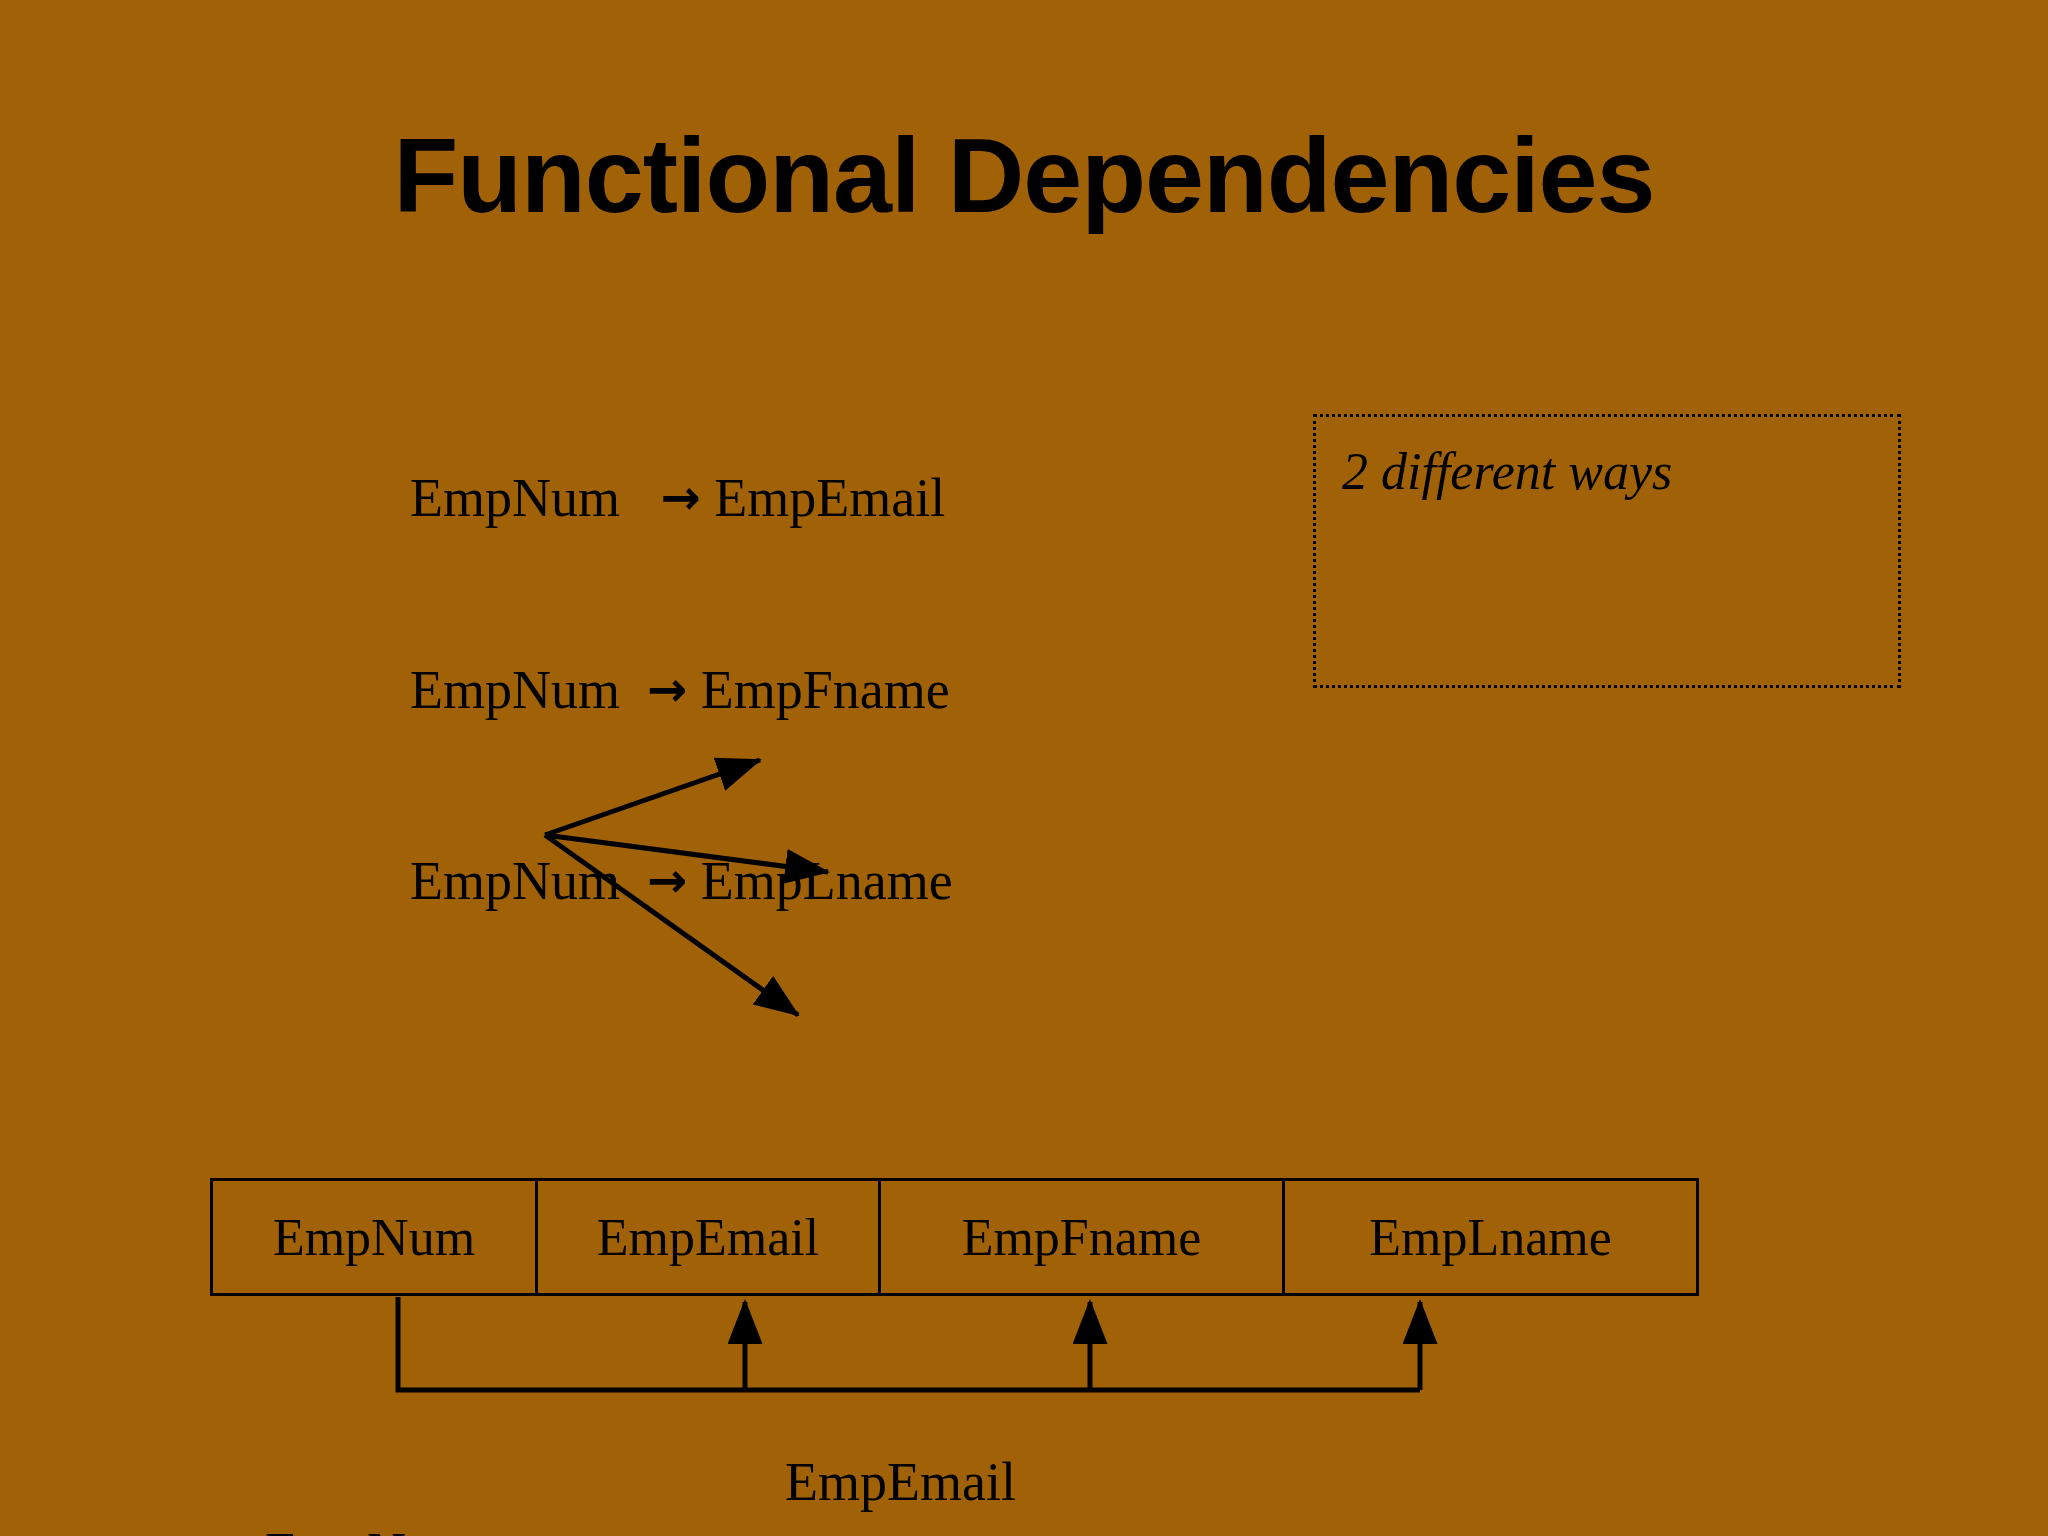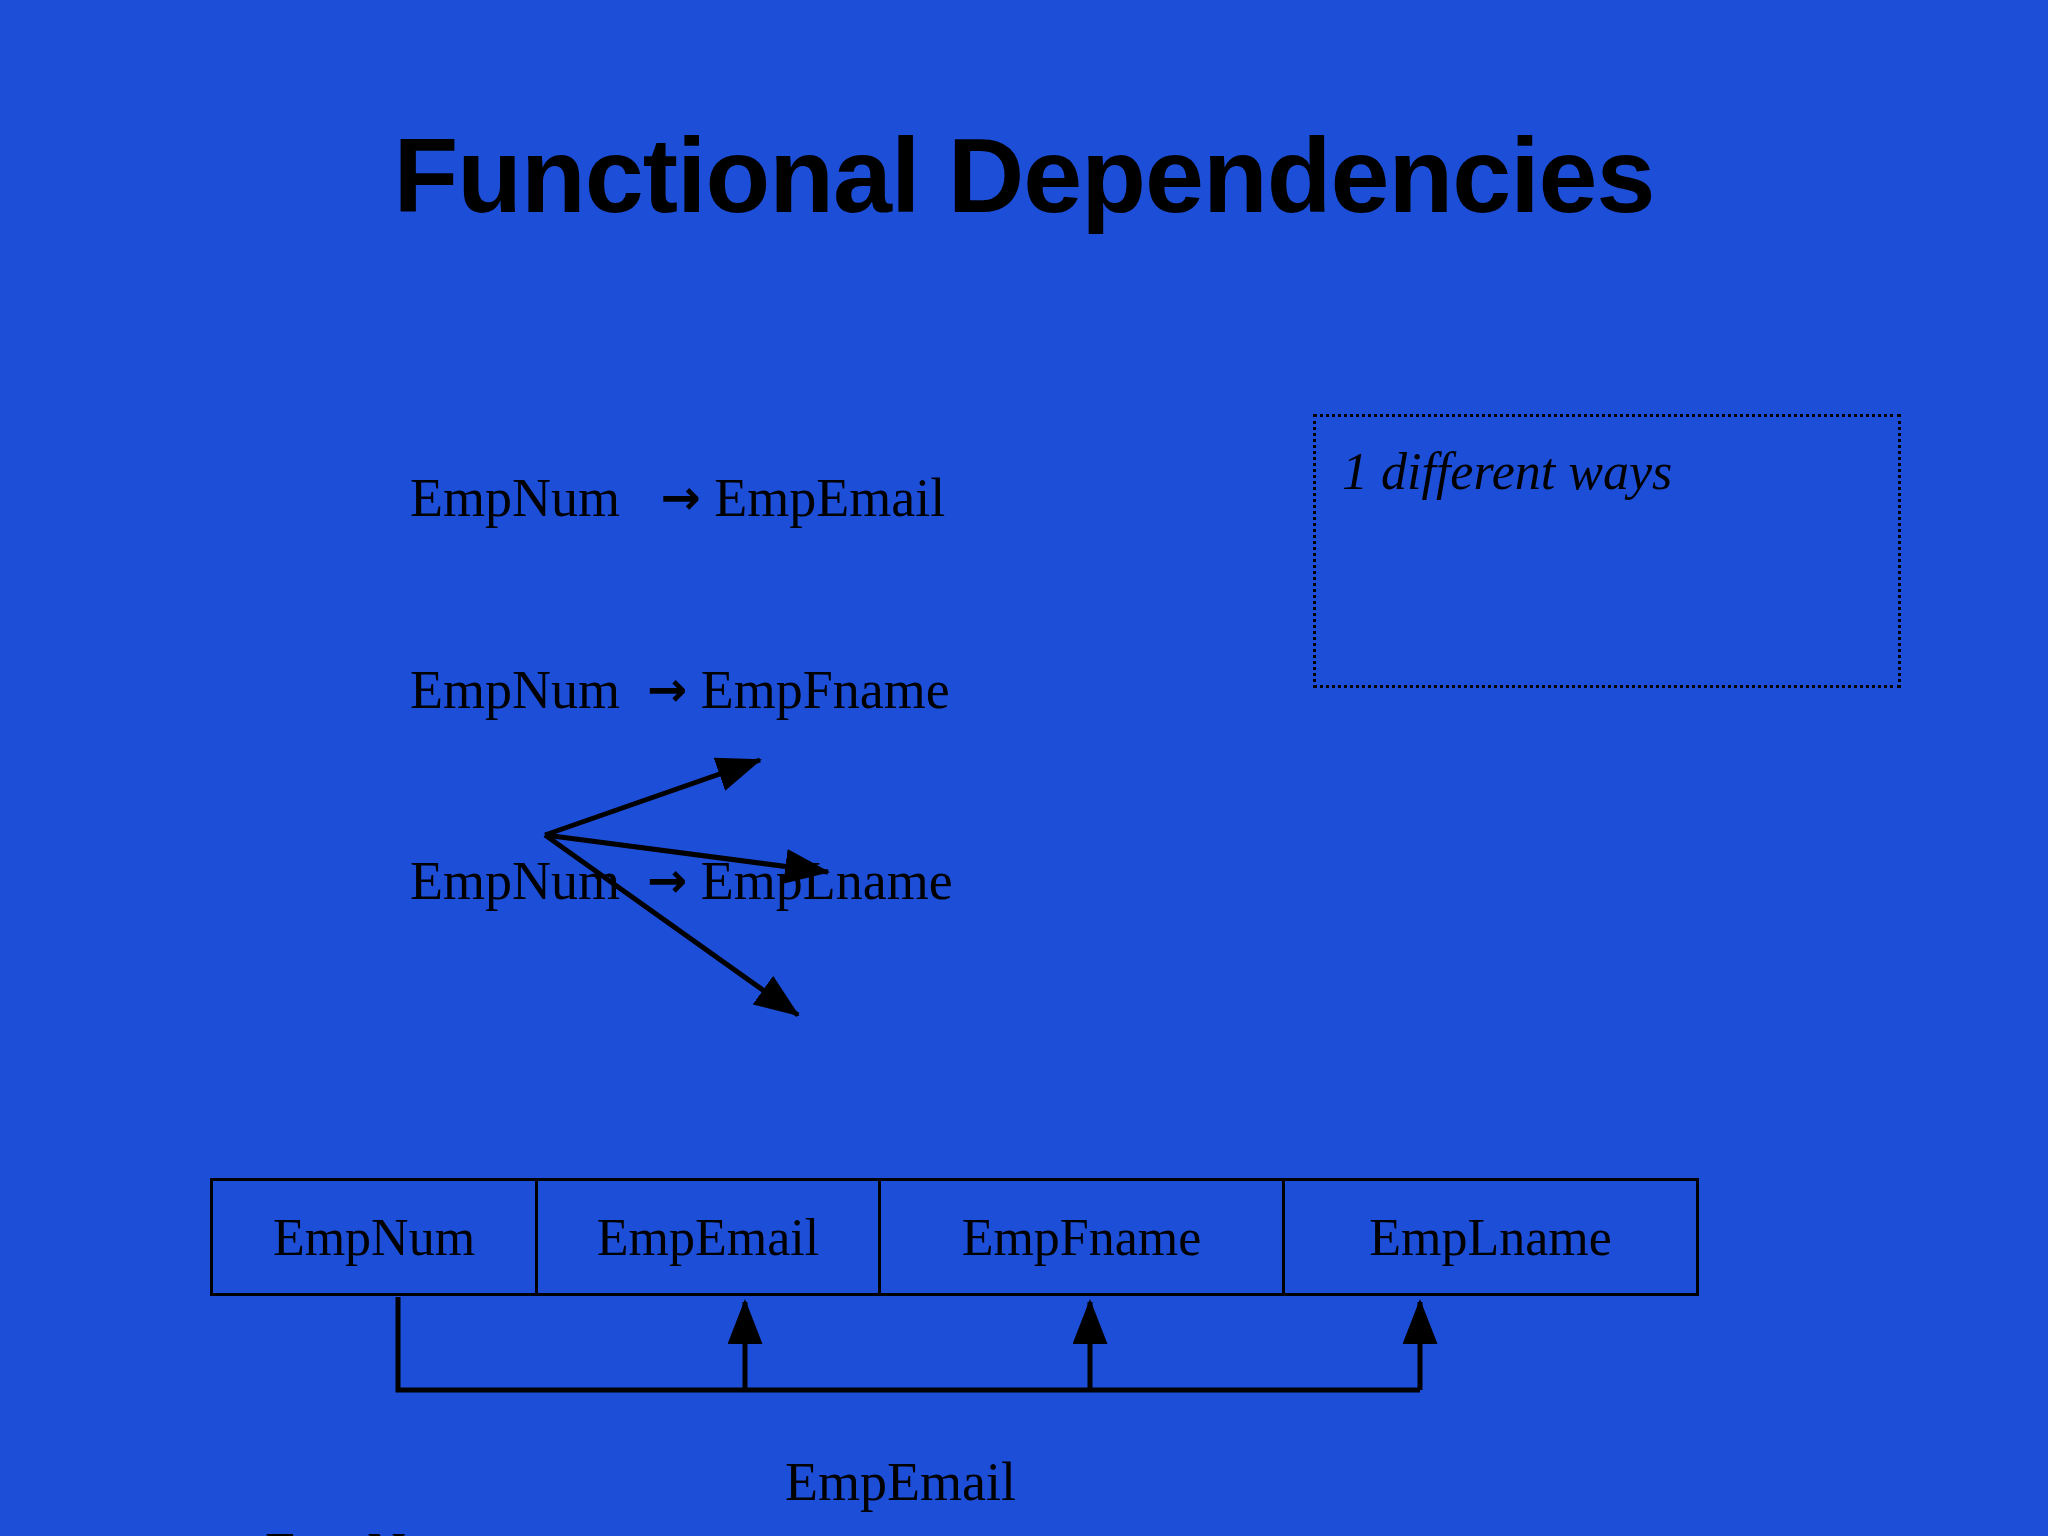--- a/index.html
+++ b/index.html
@@ -8,21 +8,21 @@
     background: #ffffff;
   }
   body {
     font-family: "Liberation Serif", "DejaVu Serif", serif;
     color: #000000;
   }
   #slide {
     position: relative;
     width: 2048px;
     height: 1536px;
-    background: #1d4ed8;
+    background: #a16207;
     overflow: hidden;
   }
 
   
   #slide-title {
     position: absolute;
     left: 0;
     top: 120px;
     width: 2048px;
     text-align: center;
@@ -135,21 +135,21 @@
   <div id="slide-title">Functional Dependencies</div>
 
   <div id="fd-list">
     <span class="fd-line"><span>EmpNum</span><span>  </span> <span class="fd-arrow">→</span> <span>EmpEmail</span></span>
     <span class="fd-line"><span>EmpNum</span><span> </span> <span class="fd-arrow">→</span> <span>EmpFname</span></span>
     <span class="fd-line"><span>EmpNum</span><span> </span> <span class="fd-arrow">→</span> <span>EmpLname</span></span>
   </div>
 
   <div id="callout-box">
     <div id="callout-text">
-      <span class="callout-line">1 different ways</span>
+      <span class="callout-line">2 different ways</span>
     </div>
   </div>
 
   <div id="fan-diagram">
     <svg id="fan-svg" width="2048" height="340" viewBox="0 0 2048 340">
       <defs>
         <marker id="arrowhead-diag" markerWidth="9" markerHeight="7" refX="8.6" refY="3.5" orient="auto" markerUnits="strokeWidth">
           <polygon points="0 0, 9 3.5, 0 7" fill="#000000"></polygon>
         </marker>
       </defs>

